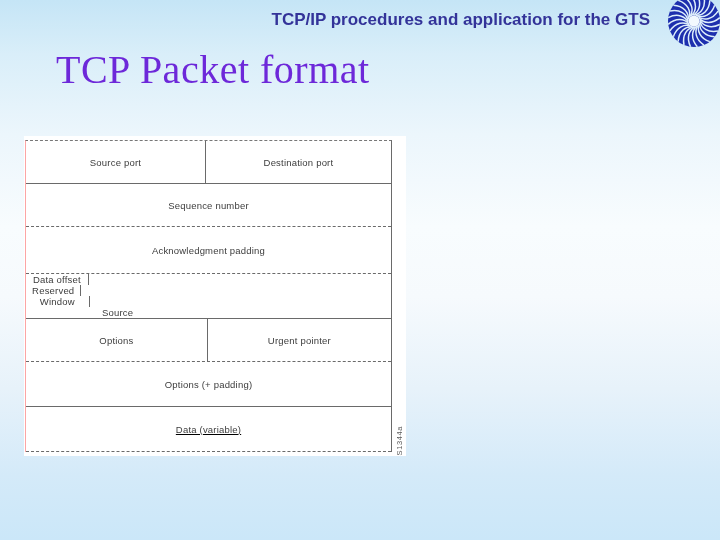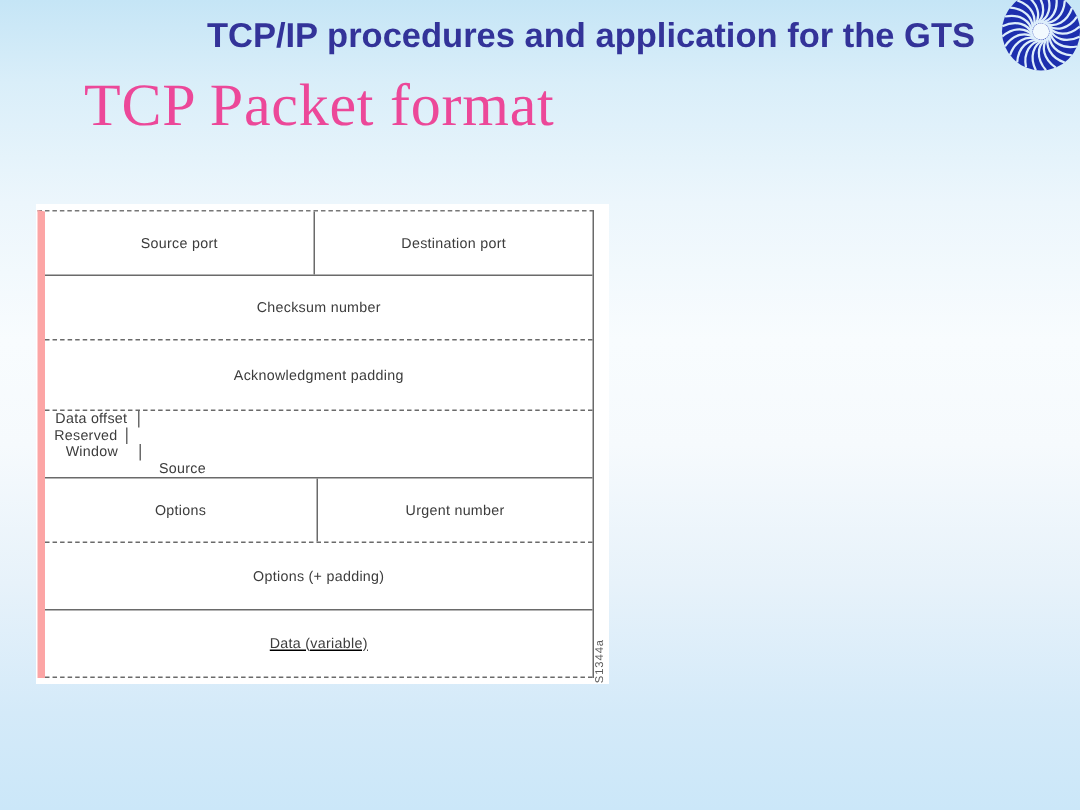--- a/index.html
+++ b/index.html
@@ -14,58 +14,58 @@
       #f8fcfe 42%,
       #f6fafd 55%,
       #e7f2fa 72%,
       #d4eaf9 88%,
       #cbe7f9 100%);
   }
   .slide-header {
     position: absolute;
     top: 10px;
     right: 70px;
-    font-size: 23px;
+    font-size: 17px;
     font-weight: bold;
     color: #333399;
     letter-spacing: 0px;
     white-space: nowrap;
   }
   .logo {
     position: absolute;
     left: 666px;
     top: -7px;
     width: 56px;
     height: 56px;
   }
   .page-title {
     position: absolute;
     left: 56px;
     top: 46px;
     font-family: "Liberation Serif", serif;
     font-weight: normal;
     font-size: 40px;
-    color: #ec4899;
+    color: #6d28d9;
     letter-spacing: 0.5px;
     white-space: nowrap;
   }
   .figure {
     position: absolute;
     left: 24px;
     top: 136px;
     width: 382px;
     height: 320px;
     background: #ffffff;
   }
   .packet-table {
     position: absolute;
     left: 1px;
     top: 4px;
     width: 365px;
-    border-left: 5px solid #fca5a5;
+    border-left: 1px solid #fca5a5;
     border-right: 1px solid #6a6a6a;
     border-top: 1px dashed #777777;
     box-sizing: content-box;
   }
   .prow {
     display: flex;
     box-sizing: border-box;
     border-bottom: 1px solid #6a6a6a; 
   }
   .pcell {
@@ -134,21 +134,21 @@
       <div class="prow" style="height: 43px; border-bottom-style: solid;">
         <div class="pcell divider" style="width: 49.3%;">
           <span>Source port</span>
         </div>
         <div class="pcell" style="width: 50.7%;">
           <span>Destination port</span>
         </div>
       </div>
       <div class="prow" style="height: 43px; border-bottom-style: dashed;">
         <div class="pcell" style="width: 100%;">
-          <span>Checksum number</span>
+          <span>Sequence number</span>
         </div>
       </div>
       <div class="prow" style="height: 47px; border-bottom-style: dashed;">
         <div class="pcell" style="width: 100%;">
           <span>Acknowledgment padding</span>
         </div>
       </div>
       <div class="prow" style="height: 45px; border-bottom-style: solid; flex-direction: column;">
         <div class="pcell divider" style="width: 17.2%;">
           <span>Data offset</span>
@@ -161,21 +161,21 @@
         </div>
         <div class="pcell" style="width: 50.2%;">
           <span>Source</span>
         </div>
       </div>
       <div class="prow" style="height: 43px; border-bottom-style: dashed;">
         <div class="pcell divider" style="width: 49.8%;">
           <span>Options</span>
         </div>
         <div class="pcell" style="width: 50.2%;">
-          <span>Urgent number</span>
+          <span>Urgent pointer</span>
         </div>
       </div>
       <div class="prow" style="height: 45px; border-bottom-style: solid;">
         <div class="pcell" style="width: 100%;">
           <span>Options (+ padding)</span>
         </div>
       </div>
       <div class="prow" style="height: 45px; border-bottom-style: dashed; text-decoration: underline;">
         <div class="pcell" style="width: 100%;">
           <span>Data (variable)</span>

